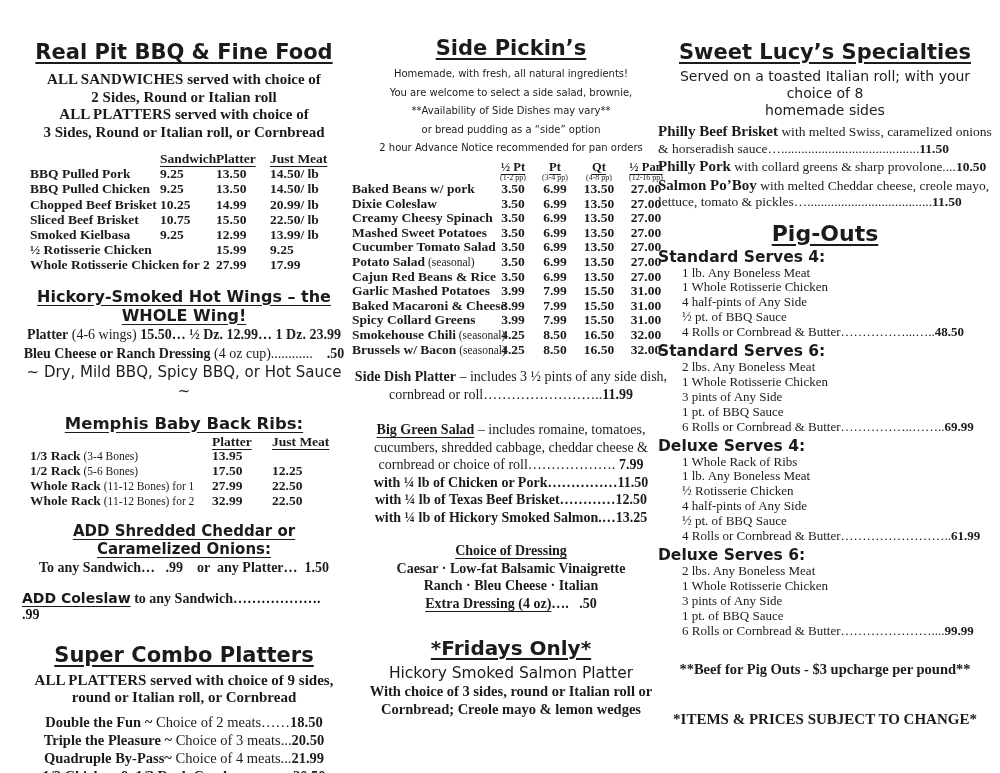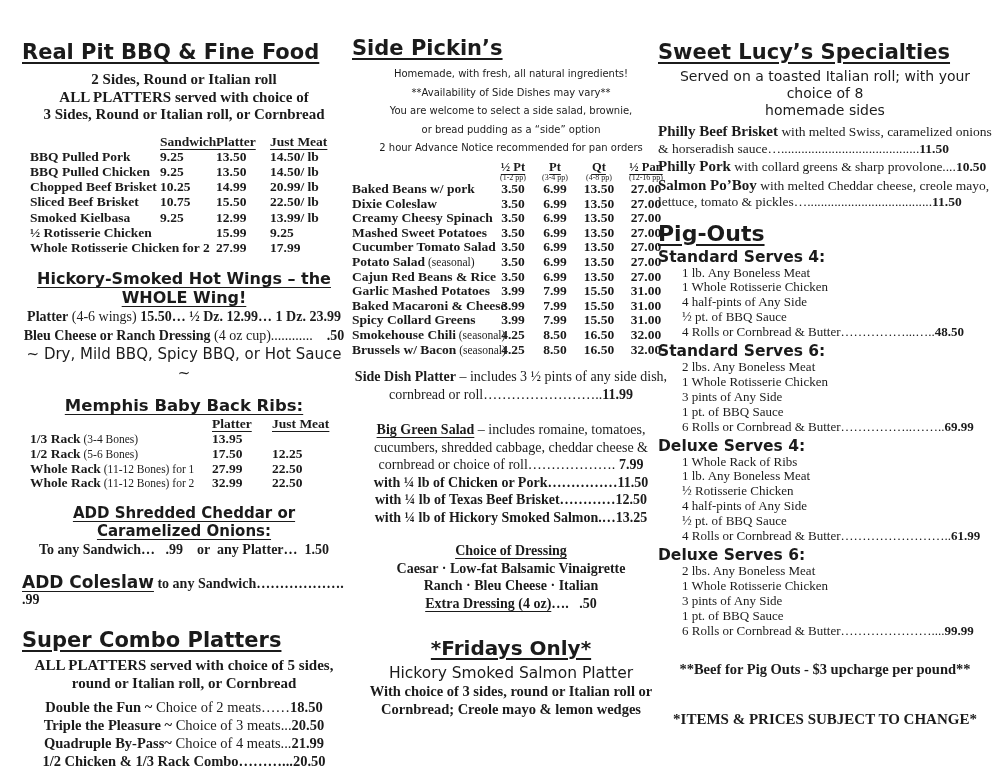--- a/index.html
+++ b/index.html
@@ -10,21 +10,21 @@
   }
   .col{position:absolute;top:0;}
   .col-left{left:22px;width:324px;}
   .col-mid{left:352px;width:318px;}
   .col-right{left:658px;width:334px;}
   .hand{font-family:cursive,"DejaVu Sans",sans-serif;}
   .b{font-weight:bold;}
   .u{text-decoration:underline;text-underline-offset:3px;}
   .ctr{text-align:center;}
   .pre{white-space:pre-wrap;}
-  .h1{font-size:21px;font-weight:bold;}
+  .h1{font-size:21px;font-weight:bold;text-align:center;}
   .h2{font-size:16.5px;font-weight:bold;text-align:center;}
   .intro{font-size:15px;font-weight:bold;line-height:17.5px;}
   .small{font-size:11.5px;font-weight:normal;}
   
   .meat-grid{display:grid;grid-template-columns:130px 56px 54px 84px;
     font-size:13.5px;font-weight:bold;line-height:15.2px;margin:10px 0 0 8px;}
   .meat-grid .nm{white-space:nowrap;}
   
   .ribs-grid{display:grid;grid-template-columns:182px 60px 82px;
     font-size:13.5px;font-weight:bold;line-height:14.8px;margin:2px 0 0 8px;}
@@ -42,20 +42,21 @@
   .pkg-h{font-size:15.5px;font-weight:bold;line-height:17px;margin-top:3px;}
   .pkg-i{font-size:13px;line-height:14.9px;margin-left:24px;}
   .wing-line{font-size:14px;line-height:19px;text-align:center;}
 </style>
 </head>
 <body>
 
 <div class="col col-left">
   <div class="h1 hand u" style="margin-top:40px;">Real Pit BBQ &amp; Fine Food</div>
   <div class="intro ctr" style="margin-top:7px;">
+    <div>ALL SANDWICHES served with choice of</div>
     <div>2 Sides, Round or Italian roll</div>
     <div>ALL PLATTERS served with choice of</div>
     <div>3 Sides, Round or Italian roll, or Cornbread</div>
   </div>
 
   <div class="meat-grid">
     <div></div>
     <div><span class="u">Sandwich</span></div>
     <div><span class="u">Platter</span></div>
     <div><span class="u">Just Meat</span></div>
@@ -120,42 +121,42 @@
     <div>22.50</div>
 
     <div class="nm"><span>Whole Rack</span><span class="small"> (11-12 Bones) for 2</span></div>
     <div>32.99</div>
     <div>22.50</div>
   </div>
 
   <div class="hand u ctr" style="margin-top:13px;font-size:15px;font-weight:bold;">ADD Shredded Cheddar or Caramelized Onions:</div>
   <div class="b ctr pre" style="font-size:14px;line-height:19px;">To any Sandwich…   .99    or  any Platter…  1.50</div>
 
-  <div class="pre" style="margin-top:13px;font-size:14px;font-weight:bold;"><span class="hand u" style="font-size:17px;">ADD Coleslaw</span><span> to any Sandwich……………….    </span><span>.99</span></div>
+  <div class="pre" style="margin-top:13px;font-size:14px;font-weight:bold;"><span class="hand u" style="font-size:14px;">ADD Coleslaw</span><span> to any Sandwich……………….    </span><span>.99</span></div>
 
   <div class="h1 hand u" style="margin-top:20px;">Super Combo Platters</div>
   <div class="intro ctr" style="margin-top:5px;">
-    <div>ALL PLATTERS served with choice of 5 sides,</div>
+    <div>ALL PLATTERS served with choice of 9 sides,</div>
     <div>round or Italian roll, or Cornbread</div>
   </div>
   <div style="margin-top:6px;">
     <div class="combo-item"><span class="b">Double the Fun ~ </span><span>Choice of 2 meats……</span><span class="b">18.50</span></div>
     <div class="combo-item"><span class="b">Triple the Pleasure ~ </span><span>Choice of 3 meats...</span><span class="b">20.50</span></div>
     <div class="combo-item"><span class="b">Quadruple By-Pass~ </span><span>Choice of 4 meats...</span><span class="b">21.99</span></div>
     <div class="combo-item"><span class="b">1/2 Chicken &amp; 1/3 Rack Combo………...</span><span></span><span class="b">20.50</span></div>
   </div>
 
 </div>
 
 <div class="col col-mid">
   <div class="h1 hand u" style="margin-top:36px;">Side Pickin’s</div>
   <div class="hand ctr" style="margin-top:5px;font-size:10px;line-height:18.5px;">
     <div>Homemade, with fresh, all natural ingredients!</div>
+    <div>You are welcome to select a side salad, brownie,</div>
     <div>**Availability of Side Dishes may vary**</div>
-    <div>You are welcome to select a side salad, brownie,</div>
     <div>or bread pudding as a “side” option</div>
     <div>2 hour Advance Notice recommended for pan orders</div>
   </div>
 
   <div class="sides-grid">
     <div></div>
     <div class="hdr"><span class="u">½ Pt</span><span class="sub">(1-2 pp)</span></div>
     <div class="hdr"><span class="u">Pt</span><span class="sub">(3-4 pp)</span></div>
     <div class="hdr"><span class="u">Qt</span><span class="sub">(4-8 pp)</span></div>
     <div class="hdr"><span class="u">½ Pan</span><span class="sub">(12-16 pp)</span></div>

